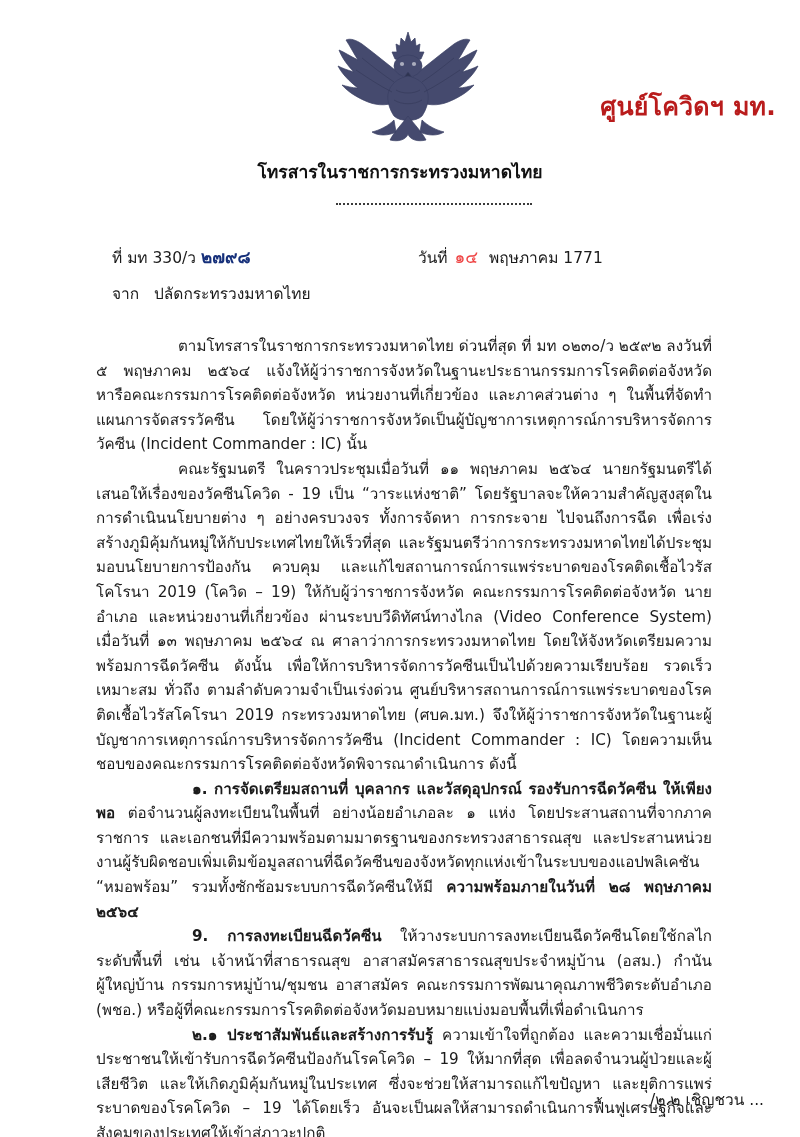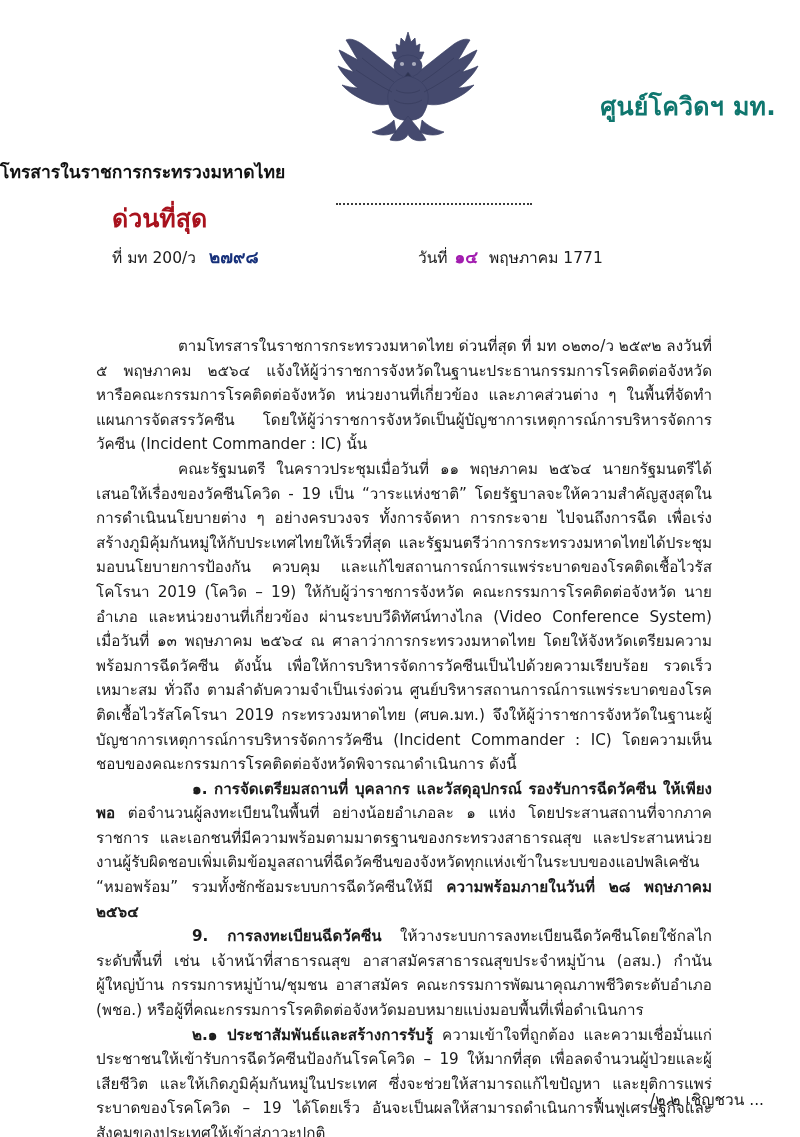--- a/index.html
+++ b/index.html
@@ -38,31 +38,31 @@
     height: 118px;
   }
   .emblem svg { display:block; width:100%; height:100%; }
 
   .covid-center {
     position: absolute;
     right: 24px;
     top: 86px;
     font-size: 25px;
     font-weight: bold;
-    color: #0f766e;
+    color: #b91c1c;
     letter-spacing: 0.2px;
     white-space: nowrap;
   }
 
   .fax-title {
     position: absolute;
     left: 0;
     right: 0;
     top: 158px;
-    text-align: left;
+    text-align: center;
     font-size: 17.5px;
     font-weight: bold;
     color: #111;
   }
 
   
   .urgent {
     position: absolute;
     left: 112px;
     top: 198px;
@@ -82,32 +82,31 @@
     position: absolute;
     left: 112px;
     top: 243px;
     font-size: 15.5px;
     white-space: nowrap;
   }
   .docnum .ink {
     color: #16307a;
     font-weight: bold;
     font-size: 17px;
-    margin-left: 8px;
   }
   .docdate {
     position: absolute;
     left: 418px;
     top: 243px;
     font-size: 15.5px;
     white-space: nowrap;
   }
   .docdate .ink {
-    color: #a21caf;
-    font-weight: bold;
+    color: #ef4444;
+    font-weight: normal;
     font-size: 17px;
     padding: 0 6px 0 2px;
   }
 
   .fromto {
     position: absolute;
     left: 112px;
     top: 281px;
     font-size: 15.5px;
     line-height: 26px;
@@ -197,36 +196,38 @@
           <path d="M62 72 C70 77 82 77 90 72"></path>
         </g>
       </svg>
     </div>
 
     <div class="covid-center">ศูนย์โควิดฯ มท.</div>
   </div>
 
   <div class="fax-title">โทรสารในราชการกระทรวงมหาดไทย</div>
 
-  <div class="urgent">ด่วนที่สุด</div>
 
   <div class="dotted-line"></div>
 
   <div class="docnum">
-    <span>ที่ มท 200/ว</span>
+    <span>ที่ มท 330/ว</span>
     <span class="ink">๒๗๙๘</span>
   </div>
 
   <div class="docdate">
     <span>วันที่</span>
     <span class="ink">๑๔</span>
     <span>พฤษภาคม 1771</span>
   </div>
 
   <div class="fromto">
+    <div class="row">
+      <span class="lbl">จาก</span><span>ปลัดกระทรวงมหาดไทย</span>
+    </div>
   </div>
 
   <div class="body-text">
     <p>ตามโทรสารในราชการกระทรวงมหาดไทย ด่วนที่สุด ที่ มท ๐๒๓๐/ว ๒๕๙๒ ลงวันที่ ๕ พฤษภาคม ๒๕๖๔ แจ้งให้ผู้ว่าราชการจังหวัดในฐานะประธานกรรมการโรคติดต่อจังหวัดหารือคณะกรรมการโรคติดต่อจังหวัด หน่วยงานที่เกี่ยวข้อง และภาคส่วนต่าง ๆ ในพื้นที่จัดทำแผนการจัดสรรวัคซีน โดยให้ผู้ว่าราชการจังหวัดเป็นผู้บัญชาการเหตุการณ์การบริหารจัดการวัคซีน (Incident Commander : IC) นั้น</p>
     <p>คณะรัฐมนตรี ในคราวประชุมเมื่อวันที่ ๑๑ พฤษภาคม ๒๕๖๔ นายกรัฐมนตรีได้เสนอให้เรื่องของวัคซีนโควิด - 19 เป็น “วาระแห่งชาติ” โดยรัฐบาลจะให้ความสำคัญสูงสุดในการดำเนินนโยบายต่าง ๆ อย่างครบวงจร ทั้งการจัดหา การกระจาย ไปจนถึงการฉีด เพื่อเร่งสร้างภูมิคุ้มกันหมู่ให้กับประเทศไทยให้เร็วที่สุด และรัฐมนตรีว่าการกระทรวงมหาดไทยได้ประชุมมอบนโยบายการป้องกัน ควบคุม และแก้ไขสถานการณ์การแพร่ระบาดของโรคติดเชื้อไวรัสโคโรนา 2019 (โควิด – 19) ให้กับผู้ว่าราชการจังหวัด คณะกรรมการโรคติดต่อจังหวัด นายอำเภอ และหน่วยงานที่เกี่ยวข้อง ผ่านระบบวีดิทัศน์ทางไกล (Video Conference System) เมื่อวันที่ ๑๓ พฤษภาคม ๒๕๖๔ ณ ศาลาว่าการกระทรวงมหาดไทย โดยให้จังหวัดเตรียมความพร้อมการฉีดวัคซีน ดังนั้น เพื่อให้การบริหารจัดการวัคซีนเป็นไปด้วยความเรียบร้อย รวดเร็ว เหมาะสม ทั่วถึง ตามลำดับความจำเป็นเร่งด่วน ศูนย์บริหารสถานการณ์การแพร่ระบาดของโรคติดเชื้อไวรัสโคโรนา 2019 กระทรวงมหาดไทย (ศบค.มท.) จึงให้ผู้ว่าราชการจังหวัดในฐานะผู้บัญชาการเหตุการณ์การบริหารจัดการวัคซีน (Incident Commander : IC) โดยความเห็นชอบของคณะกรรมการโรคติดต่อจังหวัดพิจารณาดำเนินการ ดังนี้</p>
     <p class="item"><b>๑. การจัดเตรียมสถานที่ บุคลากร และวัสดุอุปกรณ์ รองรับการฉีดวัคซีน ให้เพียงพอ</b> <span>ต่อจำนวนผู้ลงทะเบียนในพื้นที่ อย่างน้อยอำเภอละ ๑ แห่ง โดยประสานสถานที่จากภาคราชการ และเอกชนที่มีความพร้อมตามมาตรฐานของกระทรวงสาธารณสุข และประสานหน่วยงานผู้รับผิดชอบเพิ่มเติมข้อมูลสถานที่ฉีดวัคซีนของจังหวัดทุกแห่งเข้าในระบบของแอปพลิเคชัน “หมอพร้อม” รวมทั้งซักซ้อมระบบการฉีดวัคซีนให้มี</span> <b>ความพร้อมภายในวันที่ ๒๘ พฤษภาคม ๒๕๖๔</b></p>
     <p class="item"><b>9. การลงทะเบียนฉีดวัคซีน</b> <span>ให้วางระบบการลงทะเบียนฉีดวัคซีนโดยใช้กลไกระดับพื้นที่ เช่น เจ้าหน้าที่สาธารณสุข อาสาสมัครสาธารณสุขประจำหมู่บ้าน (อสม.) กำนัน ผู้ใหญ่บ้าน กรรมการหมู่บ้าน/ชุมชน อาสาสมัคร คณะกรรมการพัฒนาคุณภาพชีวิตระดับอำเภอ (พชอ.) หรือผู้ที่คณะกรรมการโรคติดต่อจังหวัดมอบหมายแบ่งมอบพื้นที่เพื่อดำเนินการ</span></p>
     <p class="item"><b>๒.๑ ประชาสัมพันธ์และสร้างการรับรู้</b> <span>ความเข้าใจที่ถูกต้อง และความเชื่อมั่นแก่ประชาชนให้เข้ารับการฉีดวัคซีนป้องกันโรคโควิด – 19 ให้มากที่สุด เพื่อลดจำนวนผู้ป่วยและผู้เสียชีวิต และให้เกิดภูมิคุ้มกันหมู่ในประเทศ ซึ่งจะช่วยให้สามารถแก้ไขปัญหา และยุติการแพร่ระบาดของโรคโควิด – 19 ได้โดยเร็ว อันจะเป็นผลให้สามารถดำเนินการฟื้นฟูเศรษฐกิจและสังคมของประเทศให้เข้าสู่ภาวะปกติ</span></p>
   </div>
 

